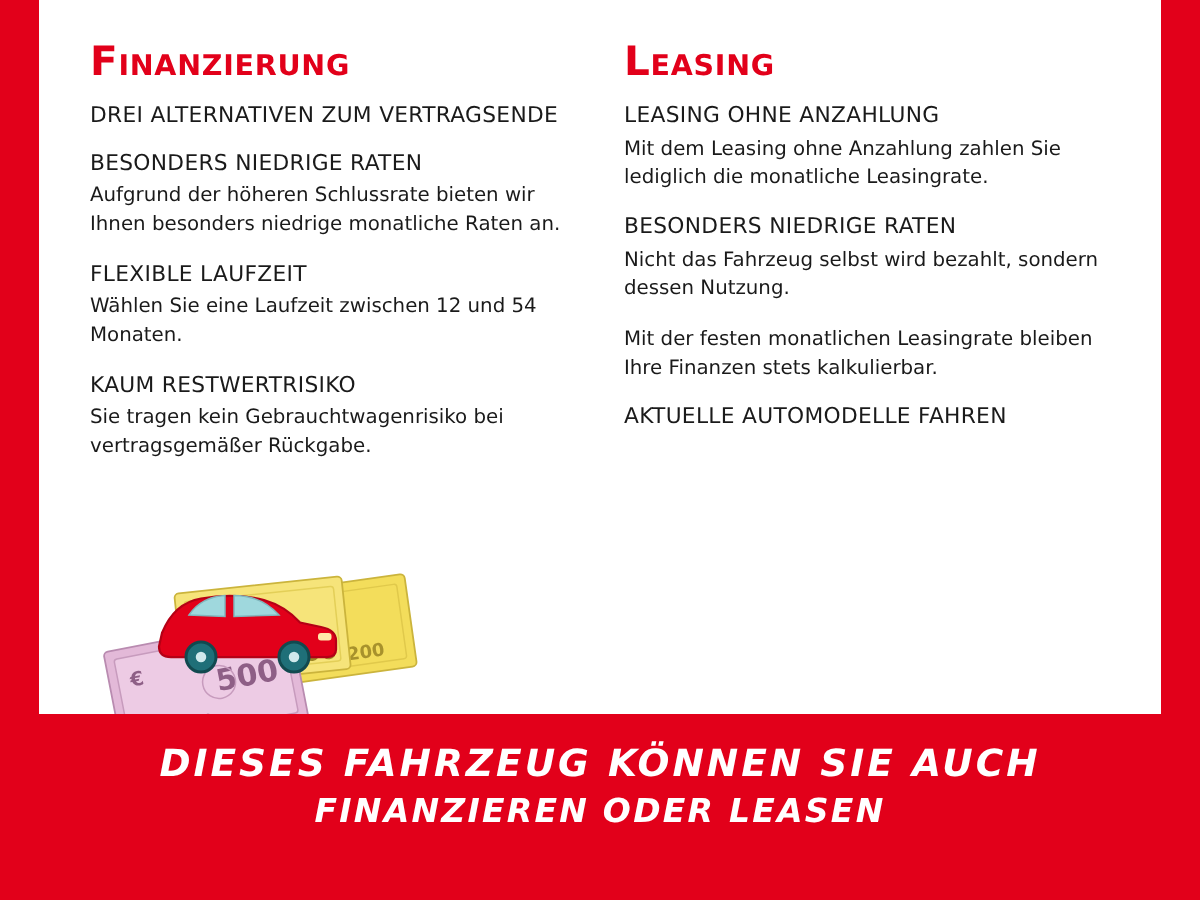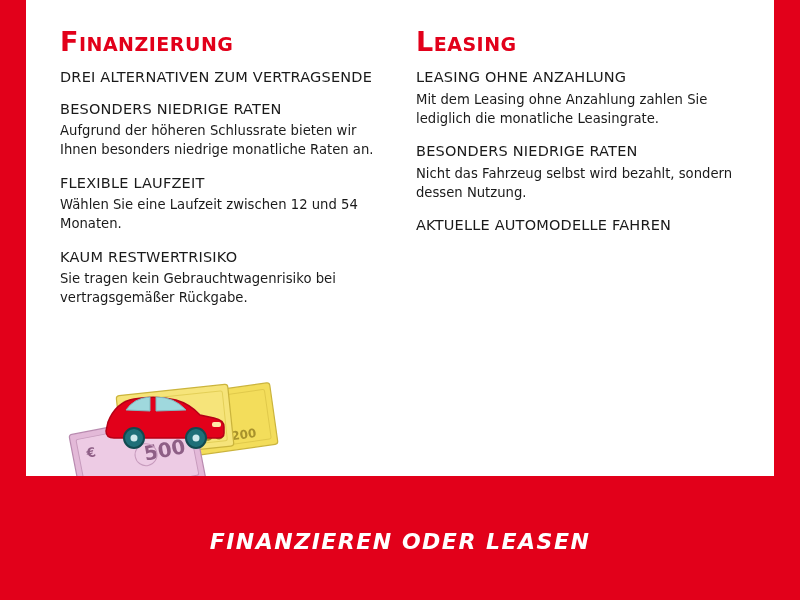--- a/index.html
+++ b/index.html
@@ -162,20 +162,21 @@
         <div class="block-title">LEASING OHNE ANZAHLUNG</div>
         <p class="block-text">Mit dem Leasing ohne Anzahlung zahlen Sie lediglich die monatliche Leasingrate.</p>
       </div>
 
       <div class="block">
         <div class="block-title">BESONDERS NIEDRIGE RATEN</div>
         <p class="block-text">Nicht das Fahrzeug selbst wird bezahlt, sondern dessen Nutzung.</p>
       </div>
 
       <div class="block">
+        <p class="block-text">Mit der festen monatlichen Leasingrate bleiben Ihre Finanzen stets kalkulierbar.</p>
       </div>
 
       <div class="block">
         <div class="block-title">AKTUELLE AUTOMODELLE FAHREN</div>
       </div>
     </div>
   </div>
 
   <div class="illustration">
     <svg viewBox="0 0 230 140" width="230" height="140" xmlns="http://www.w3.org/2000/svg">
@@ -214,16 +215,17 @@
         <circle cx="80" cy="68" r="3.5" fill="#cfe9ec"></circle>
         <circle cx="142" cy="68" r="10" fill="#1f6f78" stroke="#12494f" stroke-width="2"></circle>
         <circle cx="142" cy="68" r="3.5" fill="#cfe9ec"></circle>
 
         <rect x="158" y="52" width="9" height="5" rx="2" fill="#ffe9a8"></rect>
       </g>
     </svg>
   </div>
 
   <div class="banner">
+    <div class="banner-line1">DIESES FAHRZEUG KÖNNEN SIE AUCH</div>
     <div class="banner-line2">FINANZIEREN ODER LEASEN</div>
   </div>
 
 </div>
 
 </body></html>

